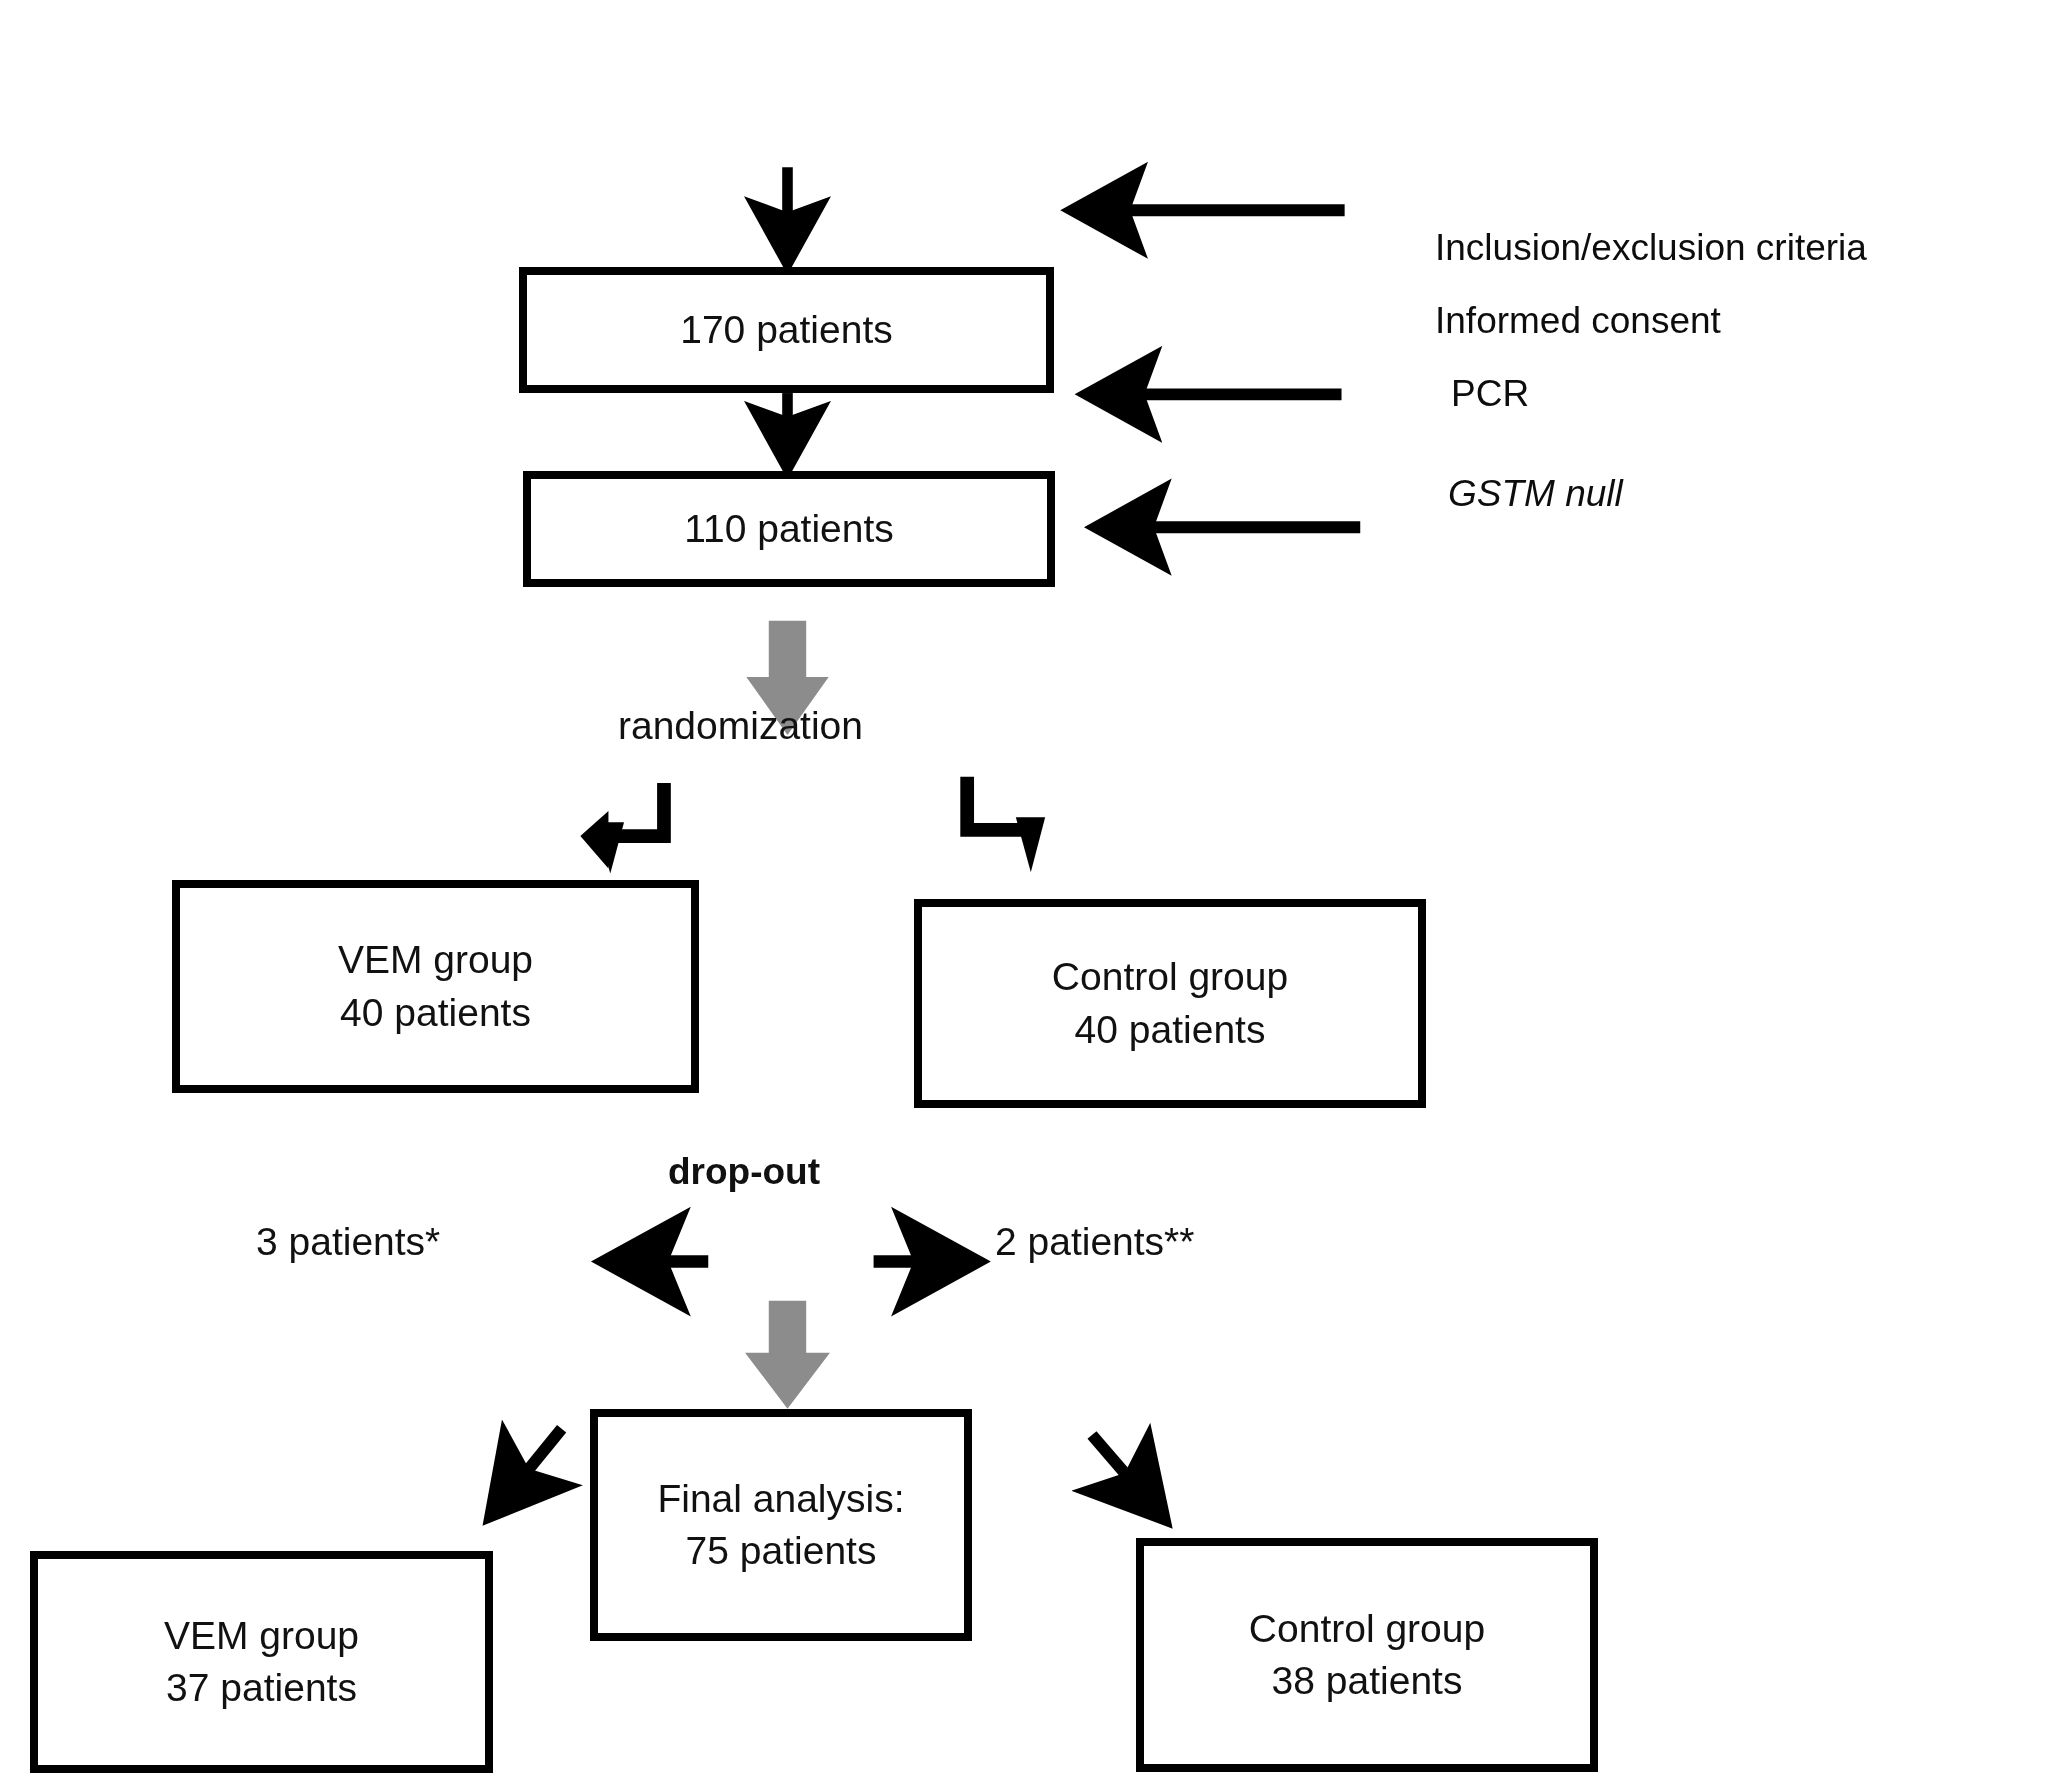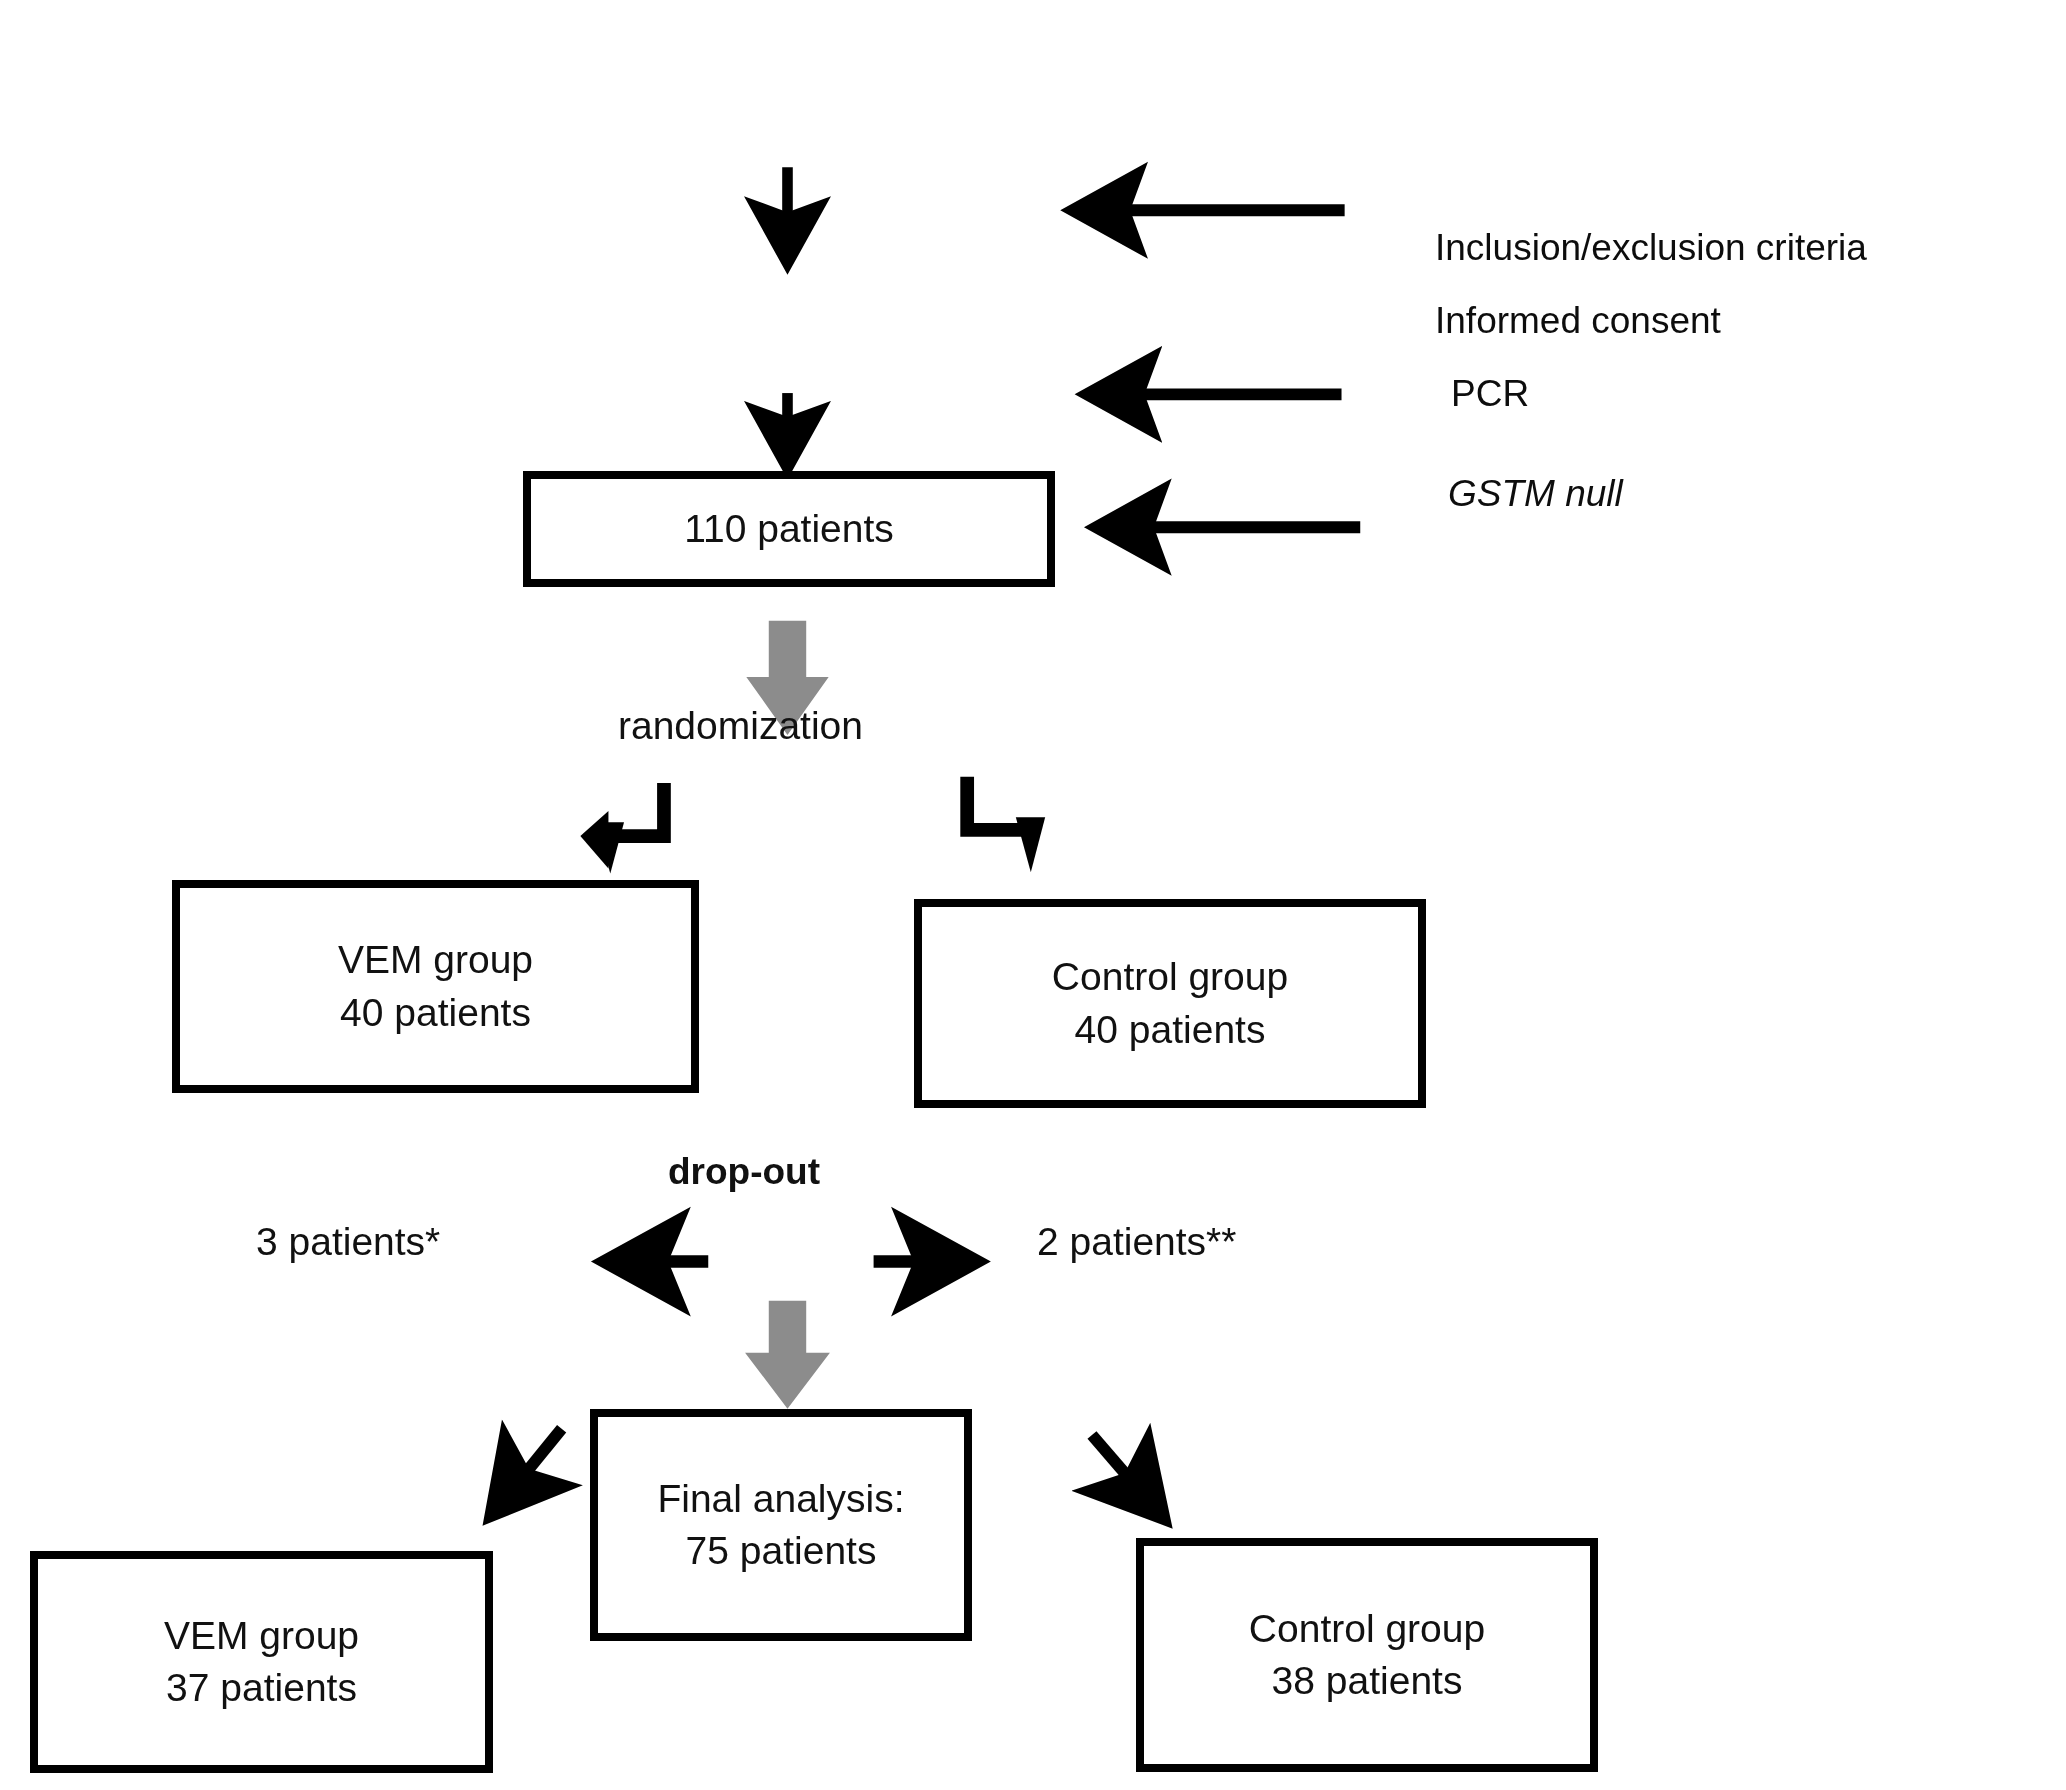--- a/index.html
+++ b/index.html
@@ -33,21 +33,21 @@
   
   #note1{left:1435px; top:222px;}
   #note2{left:1435px; top:295px;}
   #note3{left:1451px; top:368px;}
   #note4{left:1448px; top:468px;}
 
   
   #lblRandom{left:618px; top:704px;}
   #lblDropout{left:668px;top:1151px;}
   #lblLeftDrop{left:256px;top:1220px;}
-  #lblRightDrop{left:1037px;top:1220px;}
+  #lblRightDrop{left:995px;top:1220px;}
 </style>
 </head>
 <body>
 
 <div id="stage">
 
   <svg class="overlay" viewBox="0 0 3311 2869">
     <defs>
       <marker id="ah-blk" markerWidth="9" markerHeight="9" refX="6.2" refY="4.5" orient="auto" markerUnits="strokeWidth">
         <path d="M0,0.4 L7.4,4.5 L0,8.6 L1.5,4.5 Z" fill="#000"></path>
@@ -104,20 +104,23 @@
     <g>
       <line x1="900" y1="2290" x2="790" y2="2425" stroke="#000" stroke-width="19" marker-end="url(#ah-blk-sm)"></line>
     </g>
 
     <g>
       <line x1="1750" y1="2300" x2="1862" y2="2430" stroke="#000" stroke-width="19" marker-end="url(#ah-blk-sm)"></line>
     </g>
   </svg>
 
 
+  <div class="box" id="b170">
+    <span class="line">170 patients</span>
+  </div>
 
   <div class="box" id="b110">
     <span class="line">110 patients</span>
   </div>
 
   <div class="box" id="bvem40">
     <span class="line">VEM group</span>
     <span class="line">40 patients</span>
   </div>
 

